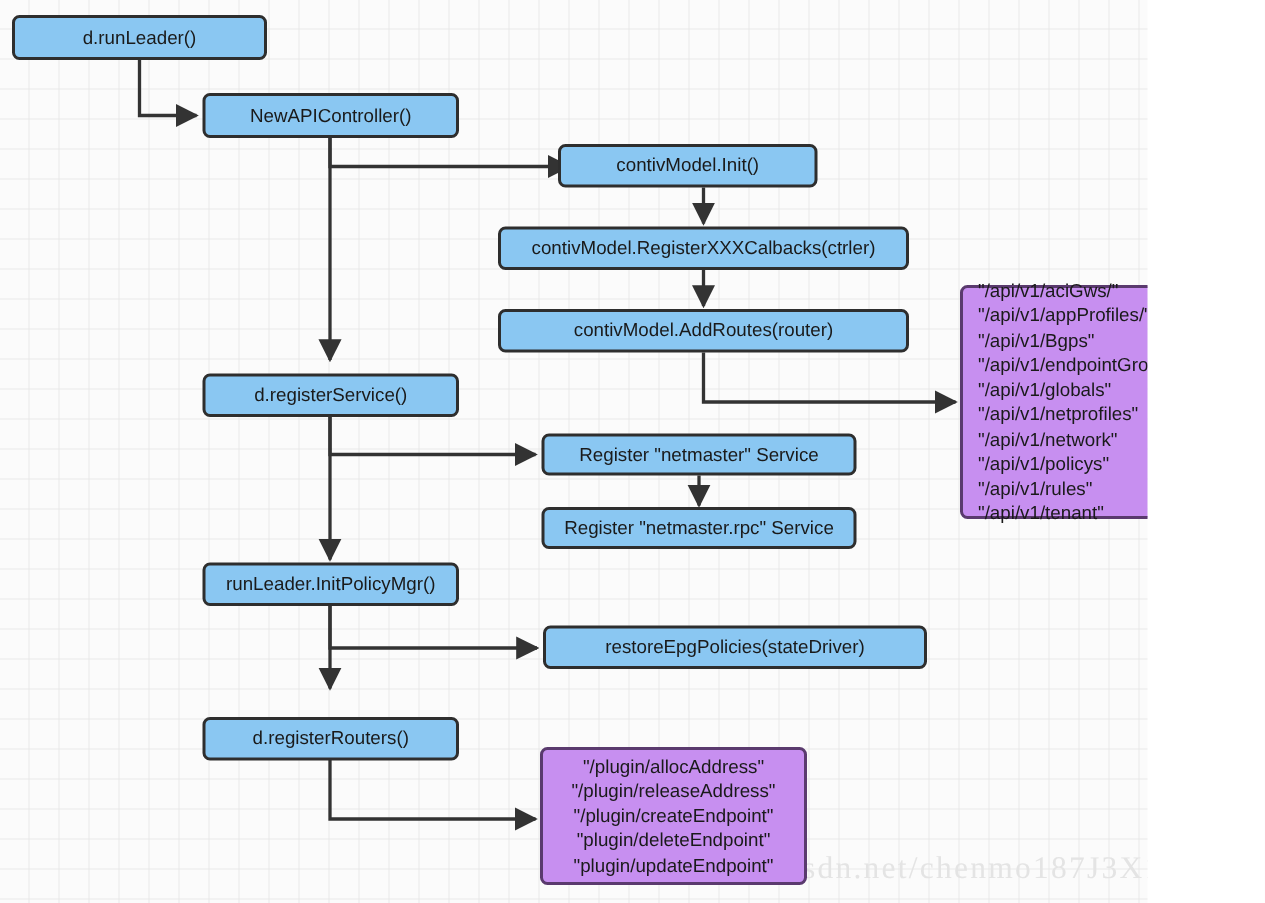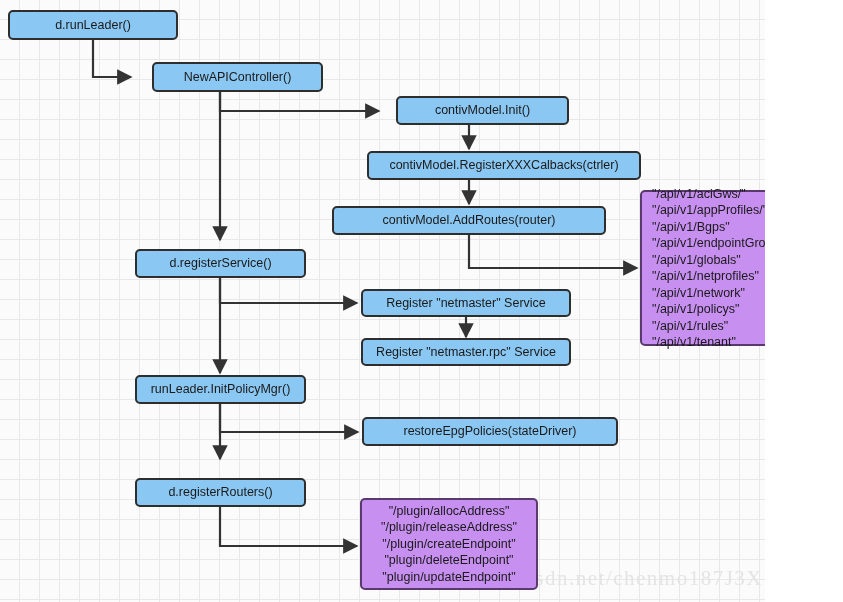--- a/index.html
+++ b/index.html
@@ -113,29 +113,29 @@
       <path d="M 220 404 L 220 459" marker-end="url(#arrow)"></path>
 
       <path d="M 220 491 L 220 546 L 357 546" marker-end="url(#arrow)"></path>
     </g>
   </svg>
 
   <div class="node blue" style="left:8px; top:10px; width:170px; height:30px;">
     <span class="label">d.runLeader()</span>
   </div>
 
-  <div class="node blue" style="left:152px; top:62px; width:171px; height:30px;">
+  <div class="node blue" style="left:135px; top:62px; width:171px; height:30px;">
     <span class="label">NewAPIController()</span>
   </div>
 
-  <div class="node blue" style="left:396px; top:96px; width:173px; height:29px;">
+  <div class="node blue" style="left:372px; top:96px; width:173px; height:29px;">
     <span class="label">contivModel.Init()</span>
   </div>
 
-  <div class="node blue" style="left:332px; top:151px; width:274px; height:29px;margin-left:35px;">
+  <div class="node blue" style="left:332px; top:151px; width:274px; height:29px;">
     <span class="label">contivModel.RegisterXXXCalbacks(ctrler)</span>
   </div>
 
   <div class="node blue" style="left:332px; top:206px; width:274px; height:29px;">
     <span class="label">contivModel.AddRoutes(router)</span>
   </div>
 
   <div class="node blue" style="left:135px; top:249px; width:171px; height:29px;">
     <span class="label">d.registerService()</span>
   </div>

